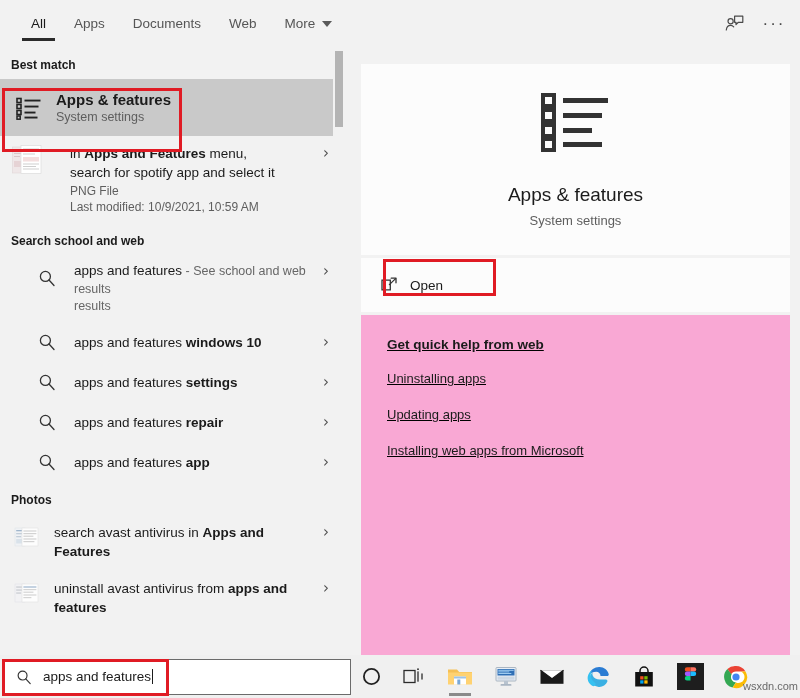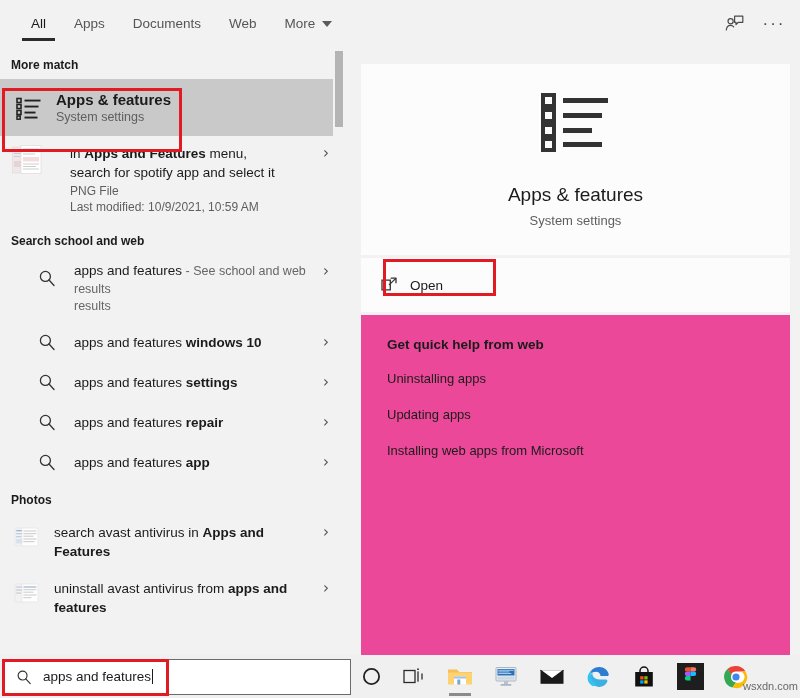--- a/index.html
+++ b/index.html
@@ -229,22 +229,23 @@
     display: flex;
     align-items: center;
     gap: 12px;
     padding: 7px 22px 7px 12px;
     cursor: default;
   }
   .open-label { font-size: 13.5px; color: #1b1b1b; }
 
   .help-card {
     flex: 1 1 auto;
-    background: #ec4899;
+    background: #f9a8d4;
     padding: 22px 0 0 26px;
+    text-decoration: underline;
   }
   .help-title {
     font-size: 13.5px;
     font-weight: 700;
     color: #1b1b1b;
     margin-bottom: 19px;
   }
   .help-link {
     font-size: 13px;
     color: #1b1b1b;
@@ -362,21 +363,21 @@
       </div>
       <div class="hdr-btn">
         <span class="hdr-dots">···</span>
       </div>
     </div>
 
     <div class="body">
 
       <div class="left">
 
-        <div class="section-title">More match</div>
+        <div class="section-title">Best match</div>
 
         <div class="row bestmatch-row selected">
           <div class="row-icon">
             <svg width="26" height="24" viewBox="0 0 26 24">
               <rect x="1" y="2.5" width="4" height="4" fill="none" stroke="#222" stroke-width="1.6"></rect>
               <rect x="1" y="8.5" width="4" height="4" fill="none" stroke="#222" stroke-width="1.6"></rect>
               <rect x="1" y="14.5" width="4" height="4" fill="none" stroke="#222" stroke-width="1.6"></rect>
               <rect x="1" y="20" width="3.2" height="3.2" fill="none" stroke="#222" stroke-width="1.5"></rect>
               <rect x="8.5" y="3.6" width="16" height="1.9" fill="#222"></rect>
               <rect x="8.5" y="9.6" width="14" height="1.9" fill="#222"></rect>

